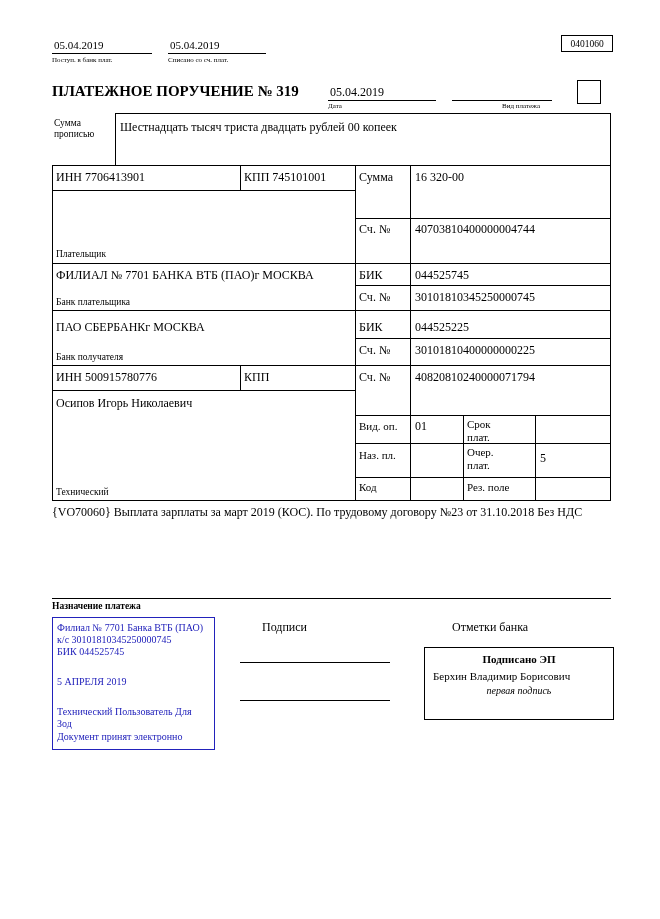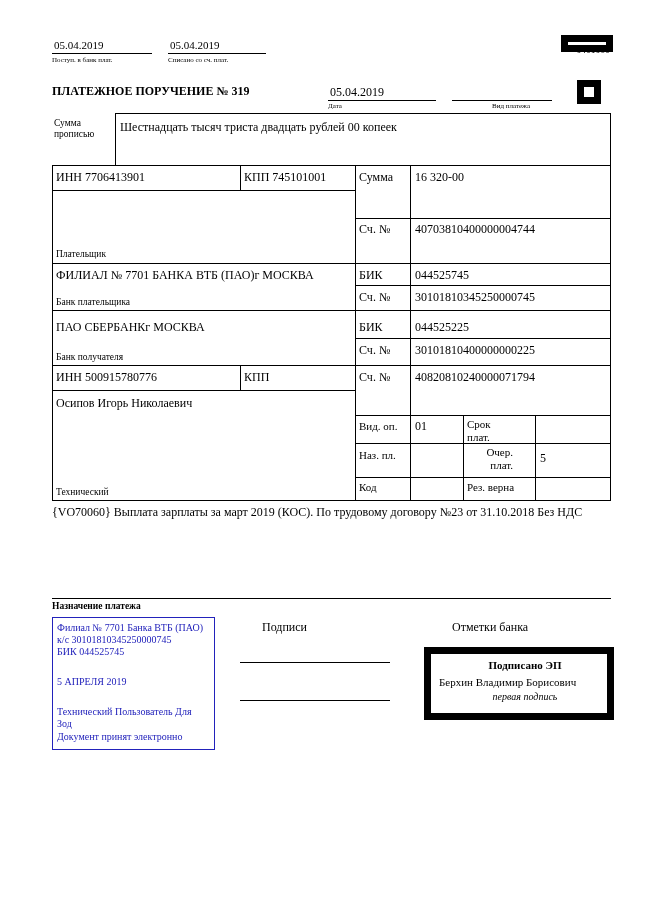--- a/index.html
+++ b/index.html
@@ -3,31 +3,31 @@
 <meta charset="utf-8">
 <style>
   * { margin:0; padding:0; box-sizing:border-box; }
   html,body { background:#ffffff; }
   #page {
     position:relative; width:660px; height:919px; background:#fff;
     font-family:"Liberation Serif", serif; color:#000; overflow:hidden;
   }
   .t { position:absolute; white-space:nowrap; }
   .wrap { white-space:normal; }
-  .f13 { font-size:12px; line-height:15px; }
+  .f13 { font-size:15px; line-height:15px; }
   .f12 { font-size:12px; line-height:14px; }
   .f11 { font-size:11px; line-height:13px; }
   .f10 { font-size:10px; line-height:11.5px; }
   .f9 { font-size:9.5px; line-height:11px; }
   .f7 { font-size:7px; line-height:8px; }
   .b { font-weight:bold; }
   .i { font-style:italic; }
   .hl { position:absolute; height:1px; background:#000; }
   .vl { position:absolute; width:1px; background:#000; }
-  .box { position:absolute; border:7px solid #000000; }
+  .box { position:absolute; border:1px solid #000000; }
   .blue-box { position:absolute; border:1px solid #2222bb; color:#2222bb; }
   .blue-box .t { color:#2222bb; }
   .ctr { text-align:center; }
 </style>
 </head>
 <body>
 
 <div id="page">
 
   <div class="t f11" style="left:54px; top:39px;">05.04.2019</div>
@@ -40,21 +40,21 @@
 
   <div class="box" style="left:561px; top:35px; width:52px; height:17px;">
     <div class="t f9 ctr" style="left:0; top:3px; width:50px;">0401060</div>
   </div>
 
   <div class="t f13 b" style="left:52px; top:84px;">ПЛАТЕЖНОЕ ПОРУЧЕНИЕ № 319</div>
   <div class="t f12" style="left:330px; top:85px;">05.04.2019</div>
   <div class="hl" style="left:328px; top:100px; width:108px;"></div>
   <div class="t f7" style="left:328px; top:102px;">Дата</div>
   <div class="hl" style="left:452px; top:100px; width:100px;"></div>
-  <div class="t f7" style="left:446px; top:102px;padding-left:46px;">Вид платежа</div>
+  <div class="t f7" style="left:456px; top:102px;padding-left:46px;">Вид платежа</div>
   <div class="box" style="left:577px; top:80px; width:24px; height:24px;"></div>
 
   <div class="t f9 wrap" style="left:54px; top:118px; width:58px;">Сумма прописью</div>
   <div class="hl" style="left:115px; top:113px; width:496px;"></div>
   <div class="vl" style="left:115px; top:113px; height:53px;"></div>
   <div class="t f12" style="left:120px; top:120px;">Шестнадцать тысяч триста двадцать рублей 00 копеек</div>
 
   <div class="vl" style="left:610px; top:113px; height:388px;"></div>
   <div class="hl" style="left:52px; top:165px; width:559px;"></div>
   <div class="vl" style="left:52px; top:165px; height:336px;"></div>
@@ -104,24 +104,24 @@
   <div class="t f12" style="left:244px; top:370px;">КПП</div>
   <div class="t f12" style="left:359px; top:370px;">Сч. №</div>
   <div class="t f12" style="left:415px; top:370px;">40820810240000071794</div>
   <div class="t f12" style="left:56px; top:396px;">Осипов Игорь Николаевич</div>
   <div class="t f9" style="left:56px; top:487px;">Технический</div>
 
   <div class="t f11" style="left:359px; top:420px;">Вид. оп.</div>
   <div class="t f12" style="left:415px; top:419px;">01</div>
   <div class="t f11 wrap" style="left:467px; top:418px; width:46px;">Срок плат.</div>
   <div class="t f11" style="left:359px; top:449px;">Наз. пл.</div>
-  <div class="t f11 wrap" style="left:467px; top:446px; width:46px;text-align:right;">Очер. плат.</div>
+  <div class="t f11 wrap" style="left:467px; top:446px; width:46px;">Очер. плат.</div>
   <div class="t f12" style="left:540px; top:451px;">5</div>
   <div class="t f11" style="left:359px; top:481px;">Код</div>
-  <div class="t f11" style="left:467px; top:481px;">Рез. верна</div>
+  <div class="t f11" style="left:467px; top:481px;">Рез. поле</div>
 
   <div class="t f12 wrap" style="left:52px; top:505px; width:559px;">{VO70060} Выплата зарплаты за март 2019 (КОС). По трудовому договору №23 от 31.10.2018 Без НДС</div>
   <div class="hl" style="left:52px; top:598px; width:559px;"></div>
   <div class="t f9" style="left:52px; top:601px;font-weight:bold;">Назначение платежа</div>
 
   <div class="t f12" style="left:262px; top:620px;">Подписи</div>
   <div class="t f12" style="left:452px; top:620px;">Отметки банка</div>
   <div class="hl" style="left:240px; top:662px; width:150px;"></div>
   <div class="hl" style="left:240px; top:700px; width:150px;"></div>
 

